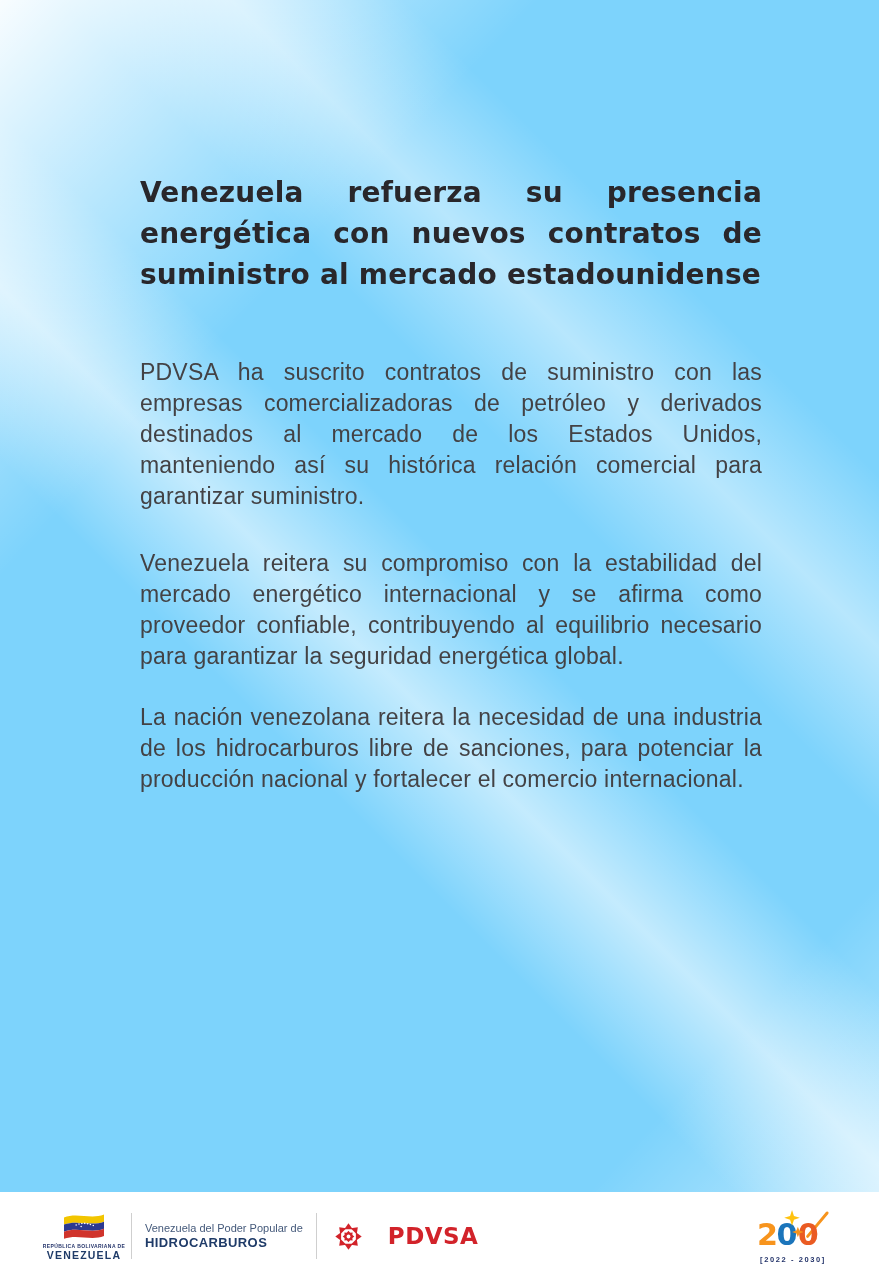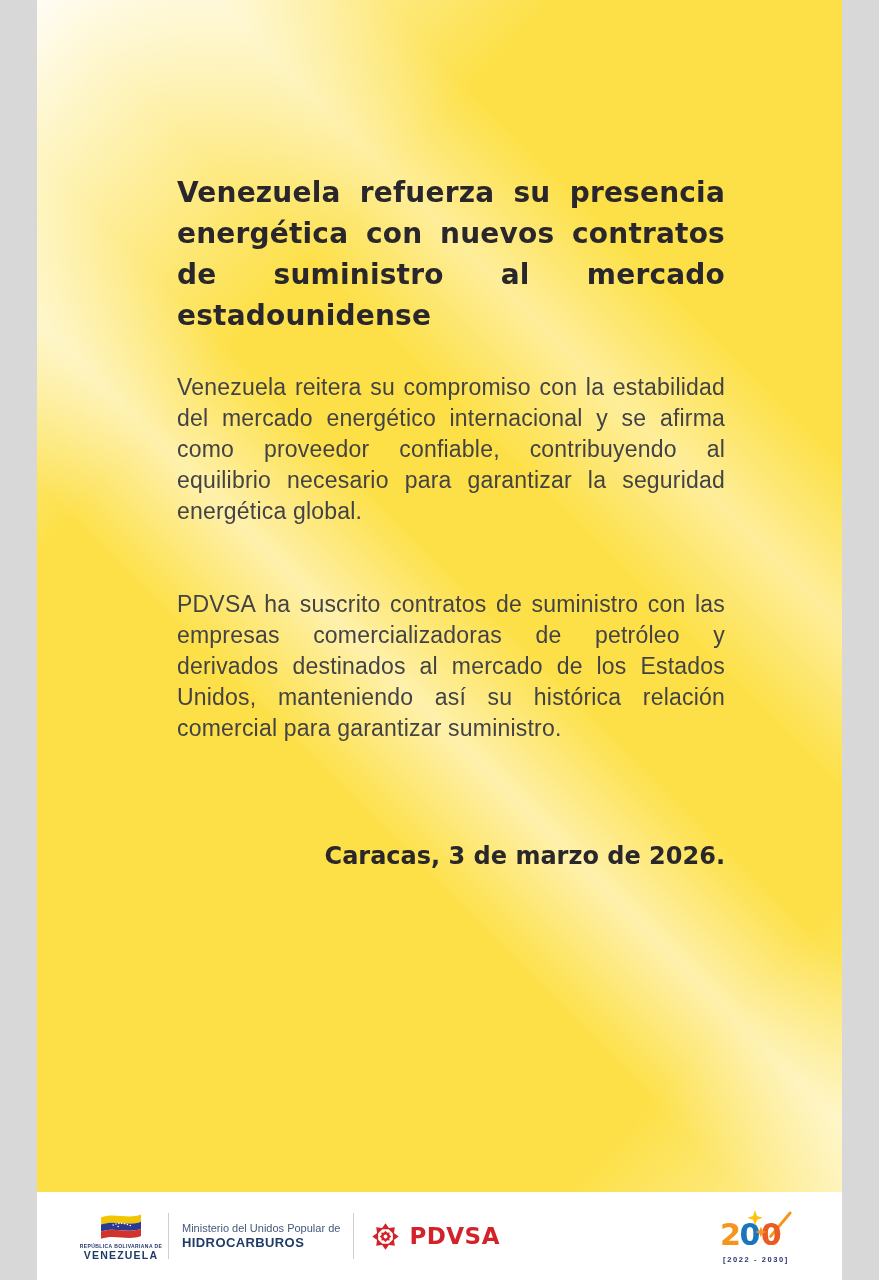--- a/index.html
+++ b/index.html
@@ -1,21 +1,21 @@
 <!DOCTYPE html>
 <html lang="es"><head>
 <meta charset="utf-8">
 <title>PDVSA Comunicado</title>
 <style>
   html,body{margin:0;padding:0;background:#d8d8d8;}
   .page{
     position:relative;
-    width:805px;height:1280px;
+    width:879px;height:1280px;
     margin:0 auto;
-    background:#fde047;
+    background:#7dd3fc;
     font-family:"Liberation Sans",sans-serif;
     overflow:hidden;
   }
   
   .page::before{
     content:"";
     position:absolute;inset:0;
     background:
       linear-gradient(133deg, rgba(255,255,255,.95) 0%, rgba(255,255,255,0) 26%),
       linear-gradient(45deg, rgba(255,255,255,0) 38%, rgba(255,255,255,.55) 46%, rgba(255,255,255,0) 54%),
@@ -74,41 +74,41 @@
     font-size:5px;font-weight:700;color:#24346a;
     letter-spacing:.4px;margin-top:2px;white-space:nowrap;
   }
   .country{
     font-size:10.5px;font-weight:700;color:#1f3b68;letter-spacing:1.2px;
   }
   .v-divider{width:1px;height:46px;background:#cfcfcf;}
   .ministry{display:flex;flex-direction:column;line-height:1.2;}
   .ministry-line1{font-size:11px;color:#44597a;}
   .ministry-line2{font-size:13px;font-weight:700;color:#1f3b68;letter-spacing:.4px;}
-  .pdvsa{display:flex;align-items:center;gap:8px;margin-left:3px;}
+  .pdvsa{display:flex;align-items:center;gap:24px;margin-left:3px;}
   .pdvsa-wordmark{
     font-family:"DejaVu Sans","Liberation Sans",sans-serif;
     font-size:23px;font-weight:700;color:#d2232a;letter-spacing:.5px;
   }
   .decade-logo{display:flex;flex-direction:column;align-items:center;gap:1px;}
   .decade-caption{
     font-size:7.5px;font-weight:700;color:#24346a;letter-spacing:1.6px;white-space:nowrap;
   }
   .decade-digit{font-family:"DejaVu Sans",sans-serif;font-weight:700;}
 </style>
 </head>
 <body>
 
 <div class="page">
 
   <main class="content">
     <h1 class="title">Venezuela refuerza su presencia energética con nuevos contratos de suministro al mercado estadounidense</h1>
+    <p class="body-par par-1">PDVSA ha suscrito contratos de suministro con las empresas comercializadoras de petróleo y derivados destinados al mercado de los Estados Unidos, manteniendo así su histórica relación comercial para garantizar suministro.</p>
     <p class="body-par par-2">Venezuela reitera su compromiso con la estabilidad del mercado energético internacional y se afirma como proveedor confiable, contribuyendo al equilibrio necesario para garantizar la seguridad energética global.</p>
-    <p class="body-par par-1">PDVSA ha suscrito contratos de suministro con las empresas comercializadoras de petróleo y derivados destinados al mercado de los Estados Unidos, manteniendo así su histórica relación comercial para garantizar suministro.</p>
-    <p class="dateline">Caracas, 3 de marzo de 2026.</p>
+    <p class="body-par par-3">La nación venezolana reitera la necesidad de una industria de los hidrocarburos libre de sanciones, para potenciar la producción nacional y fortalecer el comercio internacional.</p>
   </main>
 
   <footer class="footer">
 
     <div class="footer-left">
 
       <div class="gov-logo">
         <svg width="52" height="30" viewBox="0 0 60 42" aria-hidden="true">
           <path d="M2,9 C20,2 40,12 58,5 L58,15 C40,22 20,12 2,19 Z" fill="#f2c500"></path>
           <path d="M2,19 C20,12 40,22 58,15 L58,25 C40,32 20,22 2,29 Z" fill="#2b3990"></path>
@@ -124,21 +124,21 @@
             <circle cx="26" cy="21.6" r="1.1"></circle>
           </g>
         </svg>
         <div class="country-small">REPÚBLICA BOLIVARIANA DE</div>
         <div class="country">VENEZUELA</div>
       </div>
 
       <div class="v-divider"></div>
 
       <div class="ministry">
-        <div class="ministry-line1">Ministerio del Unidos Popular de</div>
+        <div class="ministry-line1">Venezuela del Poder Popular de</div>
         <div class="ministry-line2">HIDROCARBUROS</div>
       </div>
 
       <div class="v-divider"></div>
 
       <div class="pdvsa">
         <svg width="31" height="31" viewBox="0 0 40 40" aria-hidden="true">
           <g fill="#d2232a">
             <g>
                 <polygon points="20,3 25.5,10.5 14.5,10.5"></polygon>

